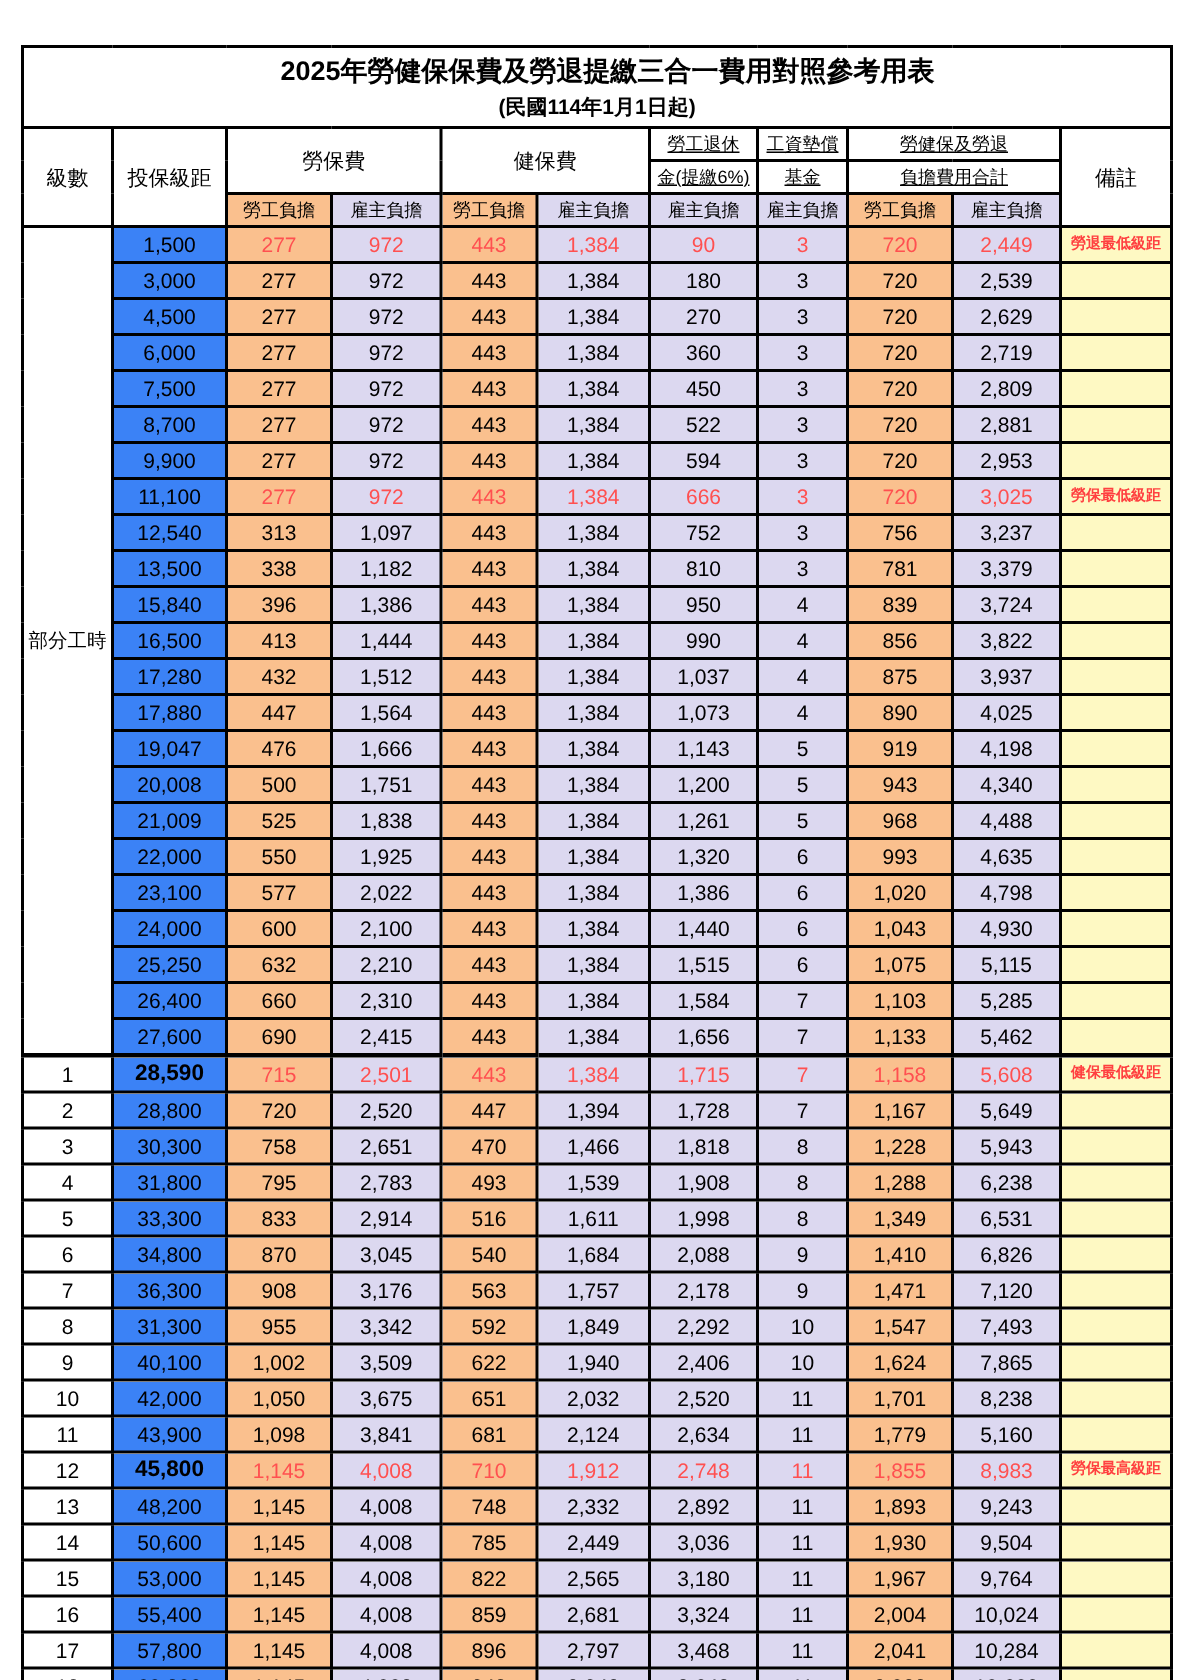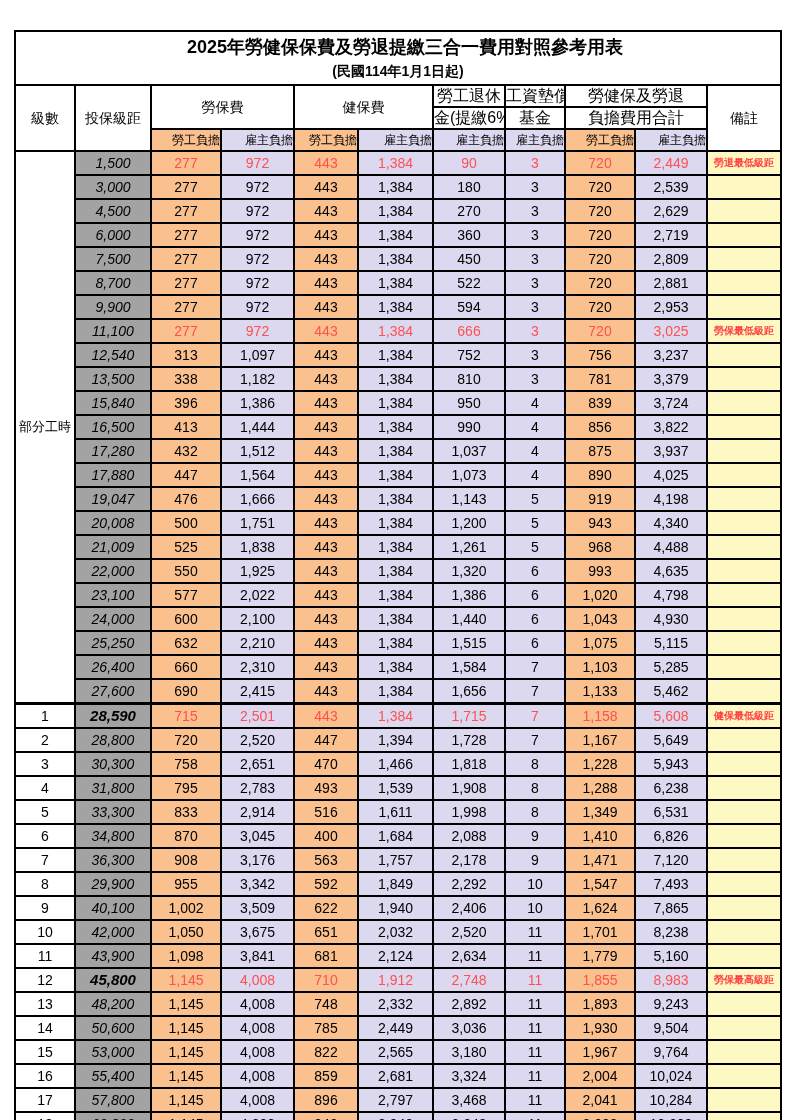--- a/index.html
+++ b/index.html
@@ -16,28 +16,28 @@
   td,th{
     border:2px solid #000;
     text-align:center;vertical-align:middle;
     padding:0;overflow:hidden;white-space:nowrap;
     font-weight:normal;
   }
   .title-cell{height:52px;background:#fff;}
   .title-line1{font-size:18px;font-weight:bold;line-height:26px;padding-left:14px;}
   .title-line2{font-size:14px;font-weight:bold;line-height:22px;}
   .h{font-size:14px;height:20px;line-height:20px;background:#fff;}
-  .h-small{font-size:16px;height:20px;line-height:20px;background:#fff;}
-  .sub{font-size:12px;height:20px;line-height:20px;text-align:right;}
+  .h-small{font-size:12px;height:20px;line-height:20px;background:#fff;text-decoration:underline;}
+  .sub{font-size:12px;height:20px;line-height:20px;}
   .c-orange{background:#FAC08E;}
   .c-lav{background:#DCD8F0;}
   tbody td{font-size:14px;height:22px;line-height:22px;}
   td.level-cell{background:#fff;font-size:14px;}
   td.parttime-cell{background:#fff;font-size:13px;margin-left:24px;}
-  td.bracket{background:#a3a3a3;font-style:italic;}
+  td.bracket{background:#3b82f6;}
   td.bracket.bold{font-weight:bold;font-size:15px;}
   tr.red-row td.val{color:#FF5050;}
   td.remark{background:#fef9c3;font-size:10px;font-weight:bold;color:#FF4040;}
   tr.thick-top td{border-top-width:3px;}
 </style>
 </head>
 <body>
 
 <div class="sheet">
   <table>
@@ -428,21 +428,21 @@
           <td class="val c-lav">8</td>
           <td class="val c-orange">1,349</td>
           <td class="val c-lav">6,531</td>
           <td class="remark"></td>
         </tr>
         <tr>
           <td class="level-cell">6</td>
           <td class="bracket val-bracket">34,800</td>
           <td class="val c-orange">870</td>
           <td class="val c-lav">3,045</td>
-          <td class="val c-orange">400</td>
+          <td class="val c-orange">540</td>
           <td class="val c-lav">1,684</td>
           <td class="val c-lav">2,088</td>
           <td class="val c-lav">9</td>
           <td class="val c-orange">1,410</td>
           <td class="val c-lav">6,826</td>
           <td class="remark"></td>
         </tr>
         <tr>
           <td class="level-cell">7</td>
           <td class="bracket val-bracket">36,300</td>
@@ -451,21 +451,21 @@
           <td class="val c-orange">563</td>
           <td class="val c-lav">1,757</td>
           <td class="val c-lav">2,178</td>
           <td class="val c-lav">9</td>
           <td class="val c-orange">1,471</td>
           <td class="val c-lav">7,120</td>
           <td class="remark"></td>
         </tr>
         <tr>
           <td class="level-cell">8</td>
-          <td class="bracket val-bracket">29,900</td>
+          <td class="bracket val-bracket">31,300</td>
           <td class="val c-orange">955</td>
           <td class="val c-lav">3,342</td>
           <td class="val c-orange">592</td>
           <td class="val c-lav">1,849</td>
           <td class="val c-lav">2,292</td>
           <td class="val c-lav">10</td>
           <td class="val c-orange">1,547</td>
           <td class="val c-lav">7,493</td>
           <td class="remark"></td>
         </tr>

